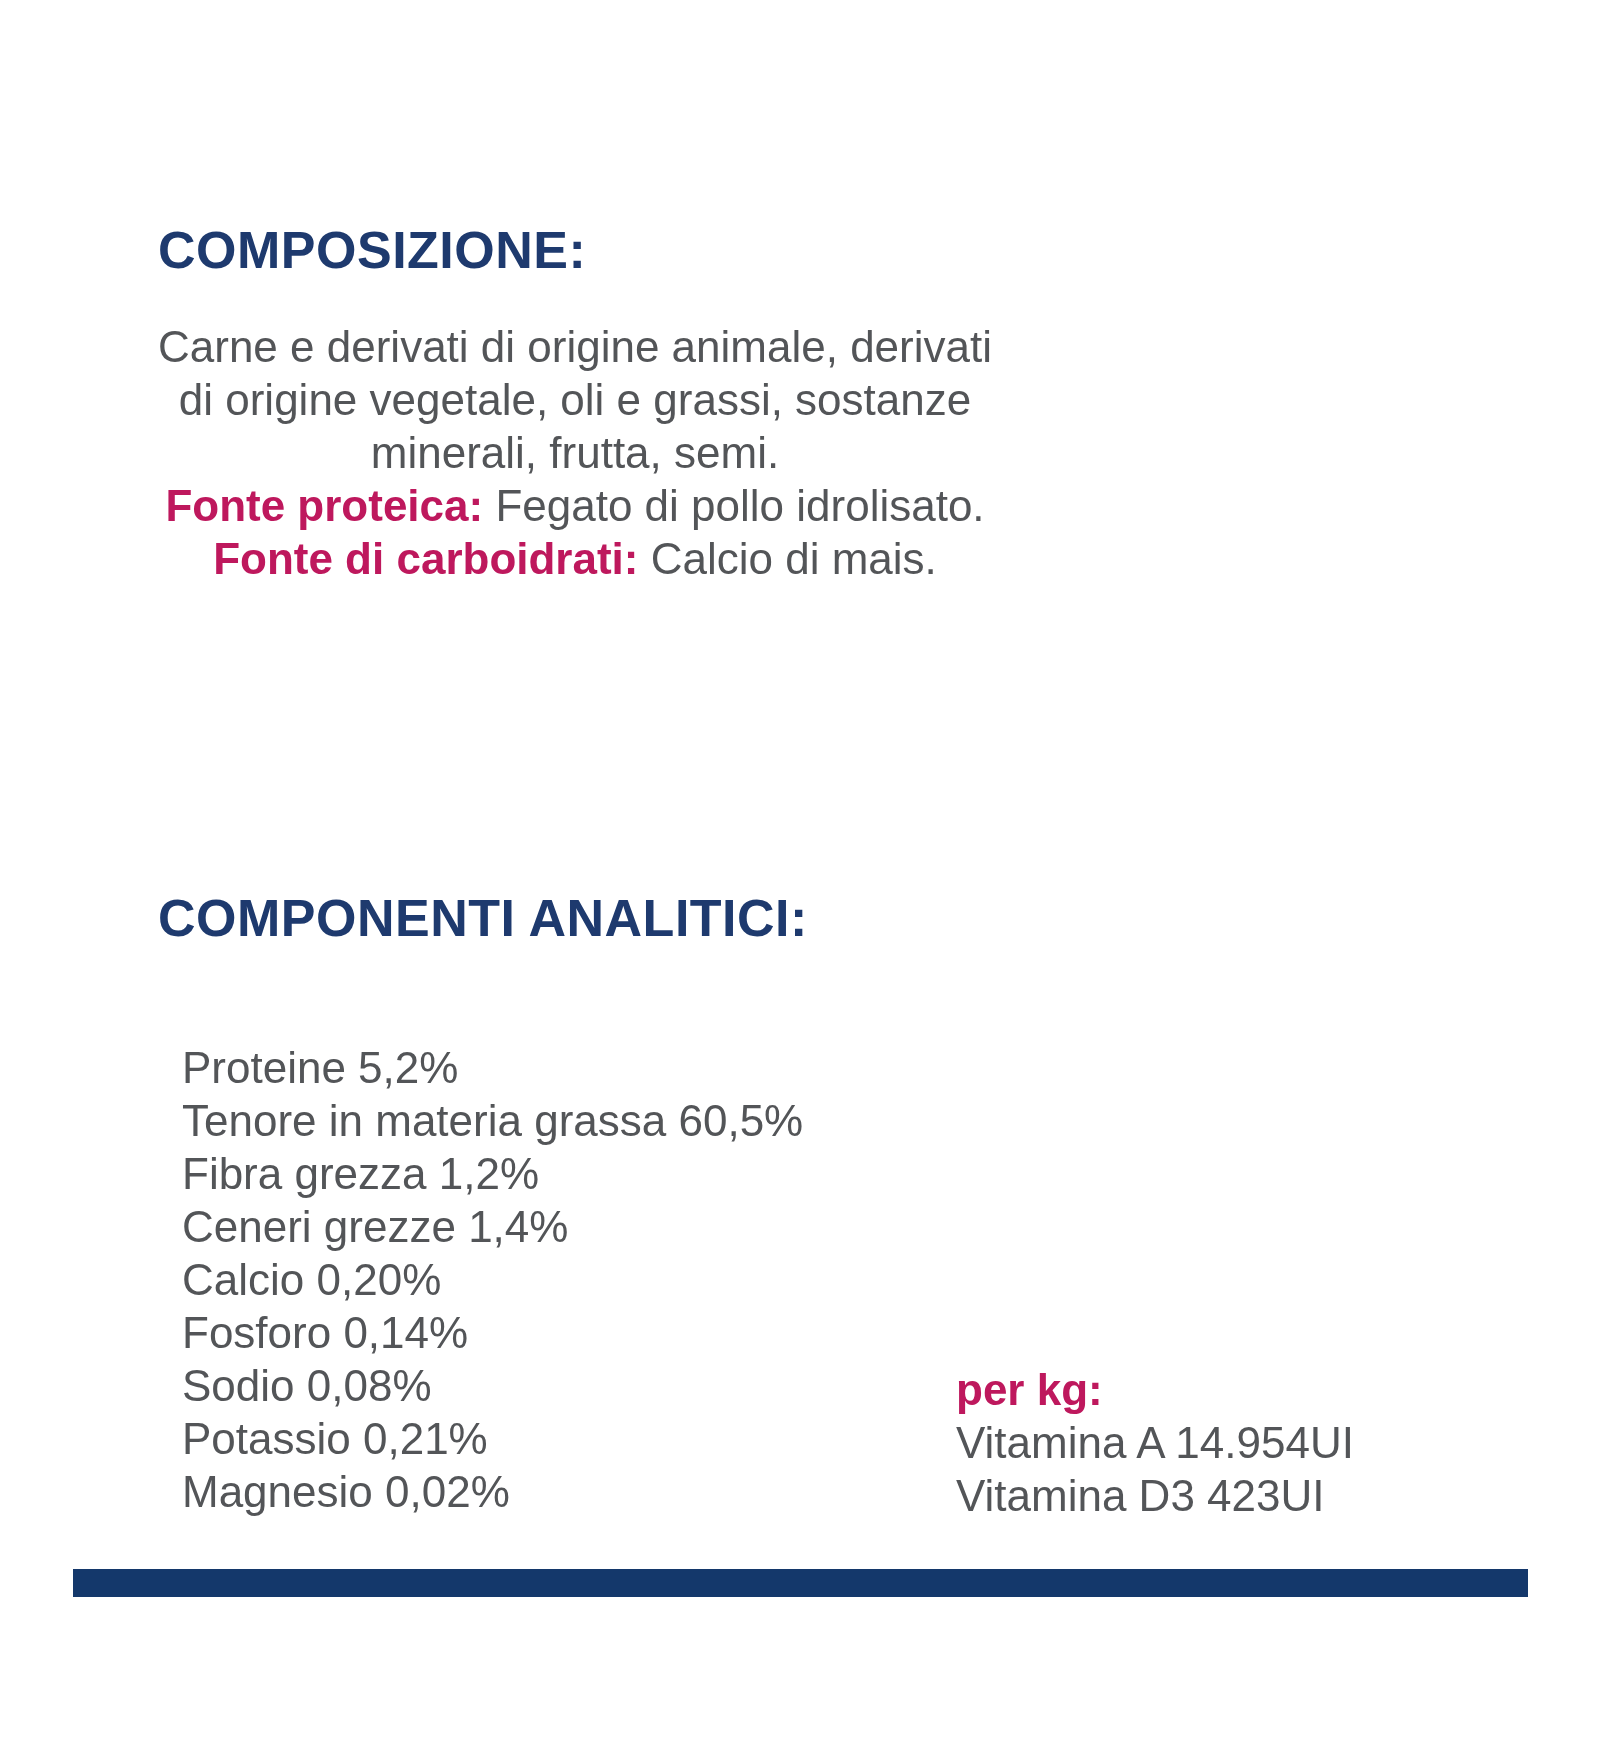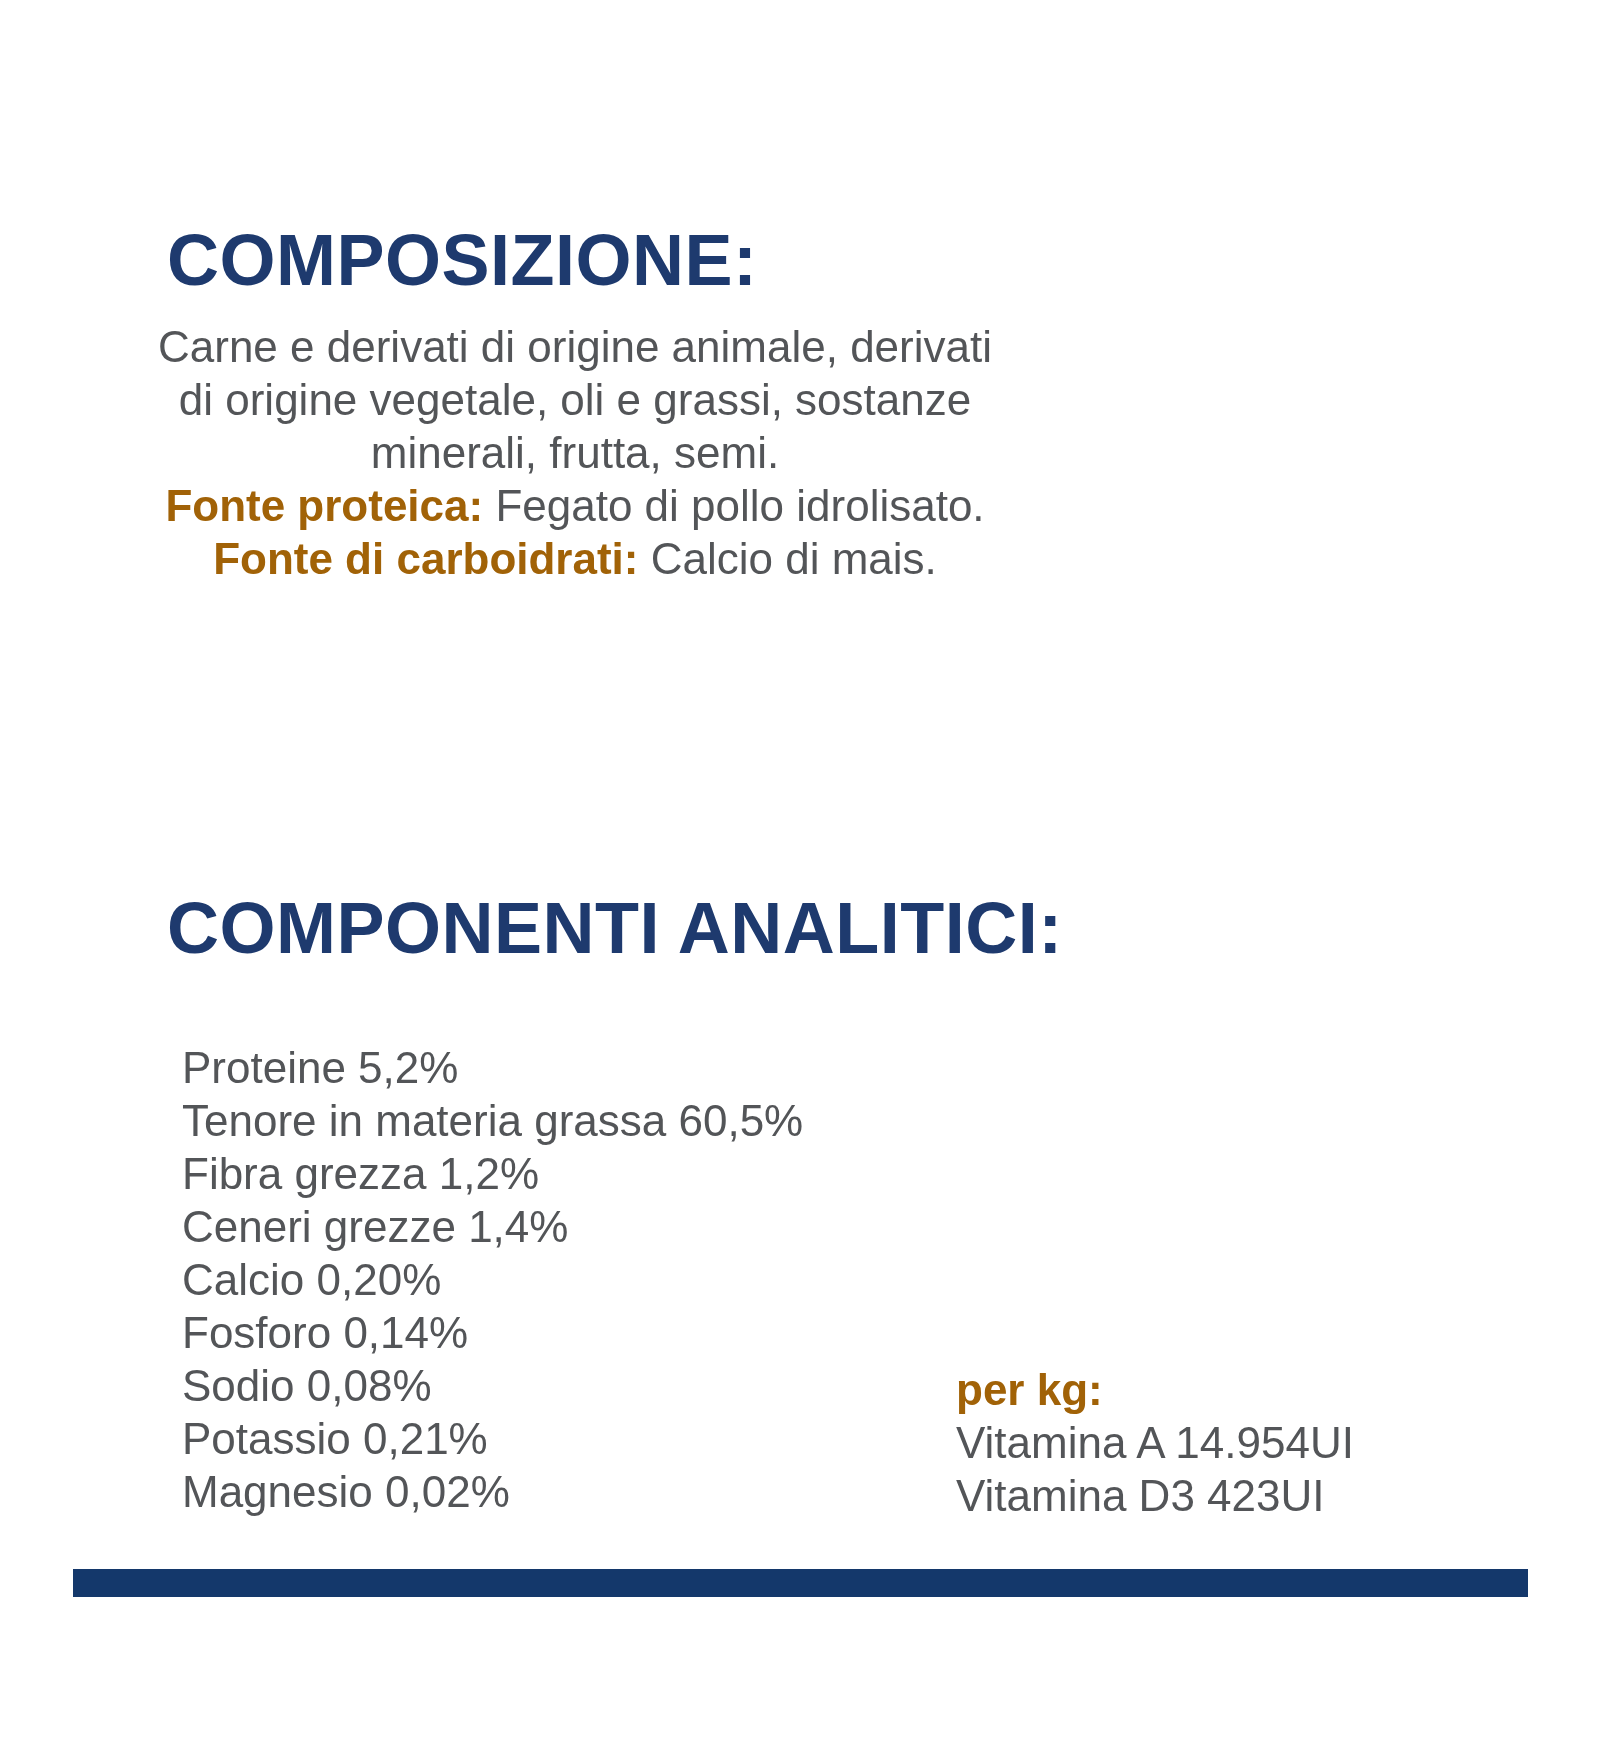--- a/index.html
+++ b/index.html
@@ -10,22 +10,22 @@
   #label-panel {
     position: relative;
     width: 1600px;
     height: 1744px;
     background: #ffffff;
     font-family: "Liberation Sans", sans-serif;
     overflow: hidden;
   }
   .section-heading {
     position: absolute;
-    left: 167px;
-    font-size: 72px;
+    left: 158px;
+    font-size: 52px;
     font-weight: 700;
     letter-spacing: 0.5px;
     line-height: 1;
     color: #1e3a6e;
     white-space: nowrap;
   }
   #composition-heading { top: 224px; }
   #analytical-heading  { top: 892px; }
 
   .body-text {
@@ -34,21 +34,21 @@
     font-size: 44px;
     line-height: 53px;
     color: #535558;
     white-space: nowrap;
   }
   #composition-body { top: 320px; text-align: center; }
   #analytical-list  { top: 1041px; margin-left: 24px; }
 
   .gray-bold {
     font-weight: 700;
-    color: #a16207;
+    color: #be185d;
   }
   #per-kg-block {
     position: absolute;
     left: 928px;
     top: 1363px;
     font-size: 44px;
     line-height: 53px;
     color: #535558;
     white-space: nowrap;
     margin-left: 28px;

